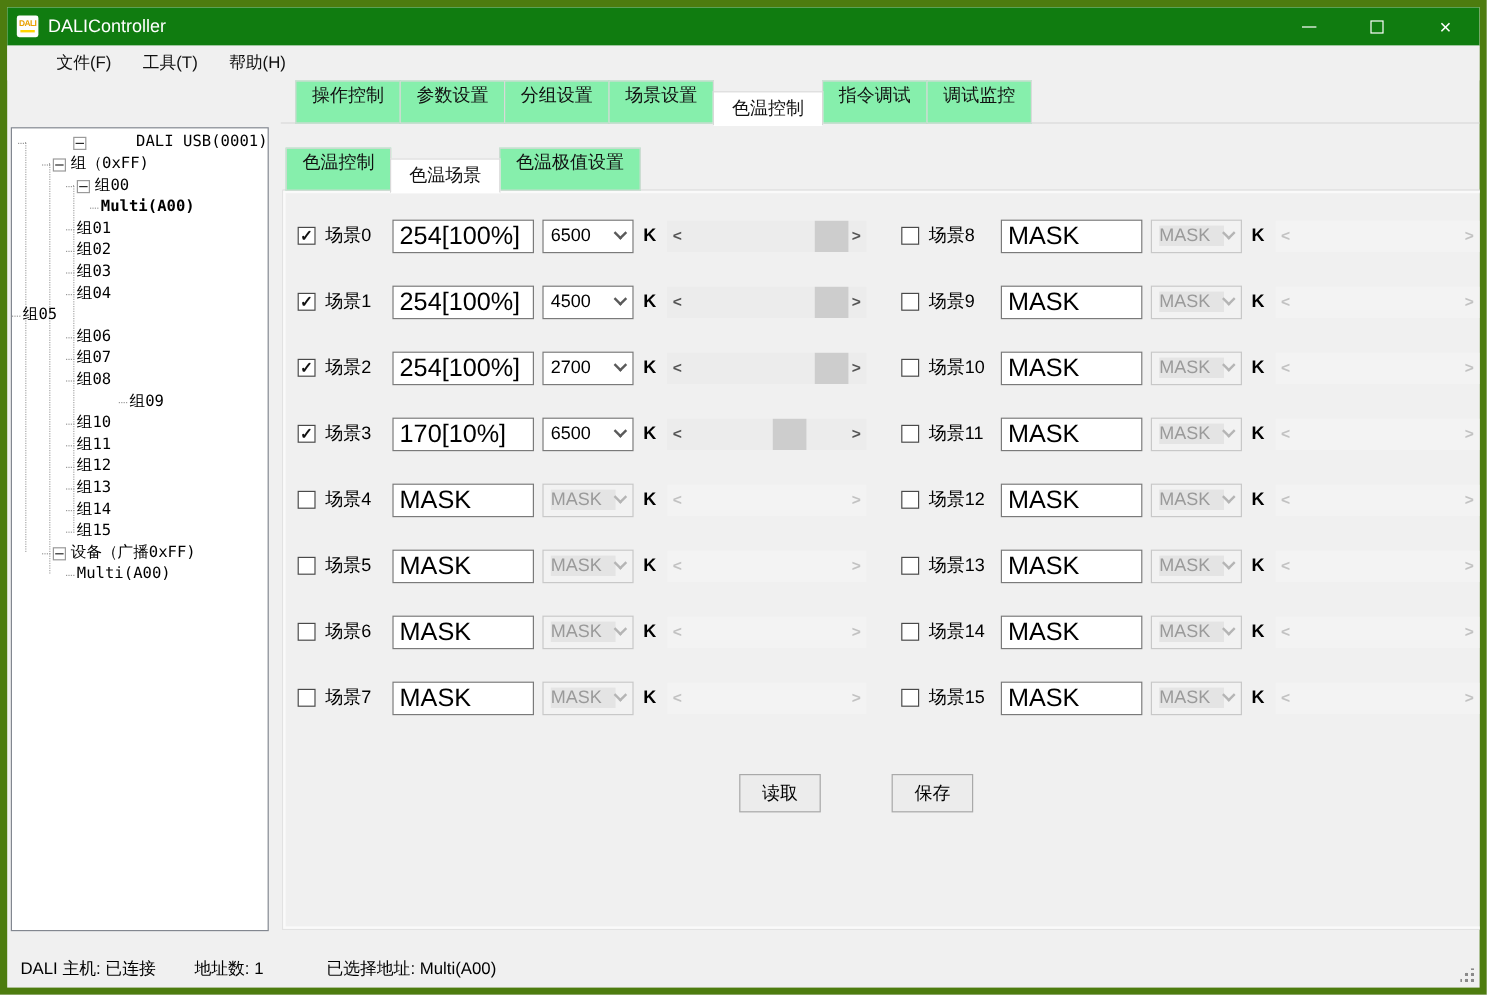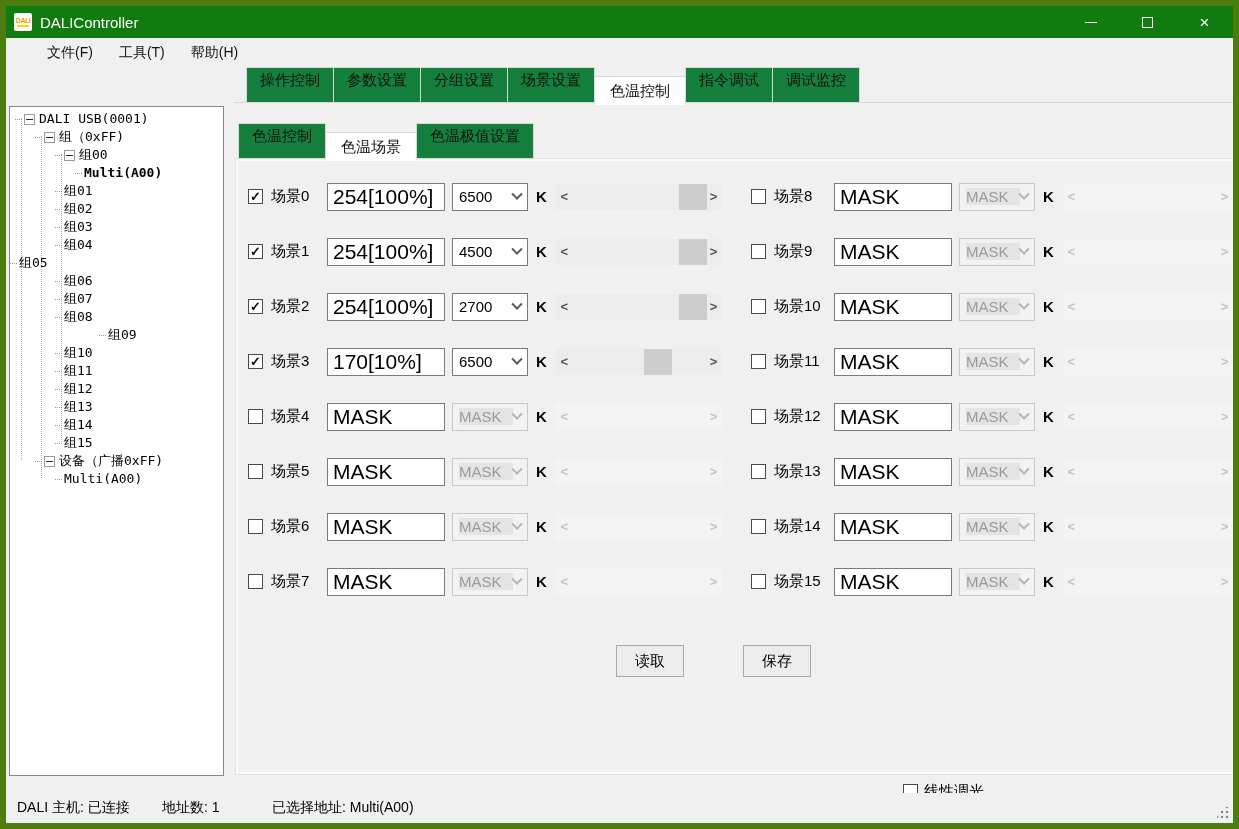--- a/index.html
+++ b/index.html
@@ -46,21 +46,21 @@
   }
   .expander .minus { width:7px; height:1px; background:#2a2a2a; }
   .tree-label { line-height:18px; }
   .tree-label.bold { font-weight:bold; }
   .tree-vline { position:absolute; width:0; border-left:1px dotted #a8a8a8; z-index:0; }
   
   .main-tabline { position:absolute; left:228px; top:96px; width:1005px; border-top:1px solid #d9d9d9; }
   .main-tabs { position:absolute; left:240px; top:71px; display:flex; align-items:flex-end; height:26px; z-index:2; }
   .tab {
     height:36px; line-height:23px; padding:0 13px; font-size:15px; color:#111;
-    background:#15803d; border:1px solid #d9d9d9; margin-right:-1px;
+    background:#86efac; border:1px solid #d9d9d9; margin-right:-1px;
   }
   .tab.selected {
     background:#fff; height:29px; line-height:27px; margin-bottom:-2px; position:relative; z-index:3;
     border-bottom:1px solid #fff; padding:0 15px;
   }
   
   .sub-tabline { position:absolute; left:230px; top:152px; width:1001px; border-top:1px solid #d9d9d9; }
   .sub-tabs { position:absolute; left:232px; top:127px; display:flex; align-items:flex-end; height:26px; z-index:2; }
   
   .sub-panel {
@@ -158,21 +158,21 @@
   <div class="menubar">
     <span class="menu-item">文件(F)</span>
     <span class="menu-item">工具(T)</span>
     <span class="menu-item">帮助(H)</span>
   </div>
 
   <div class="tree-panel" id="treePanel">
       <div class="tree-vline" style="left: 11px; top: 11px; height: 342px;"></div>
       <div class="tree-vline" style="left: 31px; top: 29px; height: 342px;"></div>
       <div class="tree-vline" style="left: 51px; top: 47px; height: 288px;"></div>
-      <div class="tree-row" style="padding-left: 5px;">
+      <div class="tree-row" style="padding-left: 5px; justify-content: space-between;">
         <span class="tree-stub"></span>
         <span class="expander">
           <span class="minus"></span>
         </span>
         <span class="tree-label">DALI USB(0001)</span>
       </div>
       <div class="tree-row" style="padding-left: 25px;">
         <span class="tree-stub"></span>
         <span class="expander">
           <span class="minus"></span>
@@ -511,26 +511,20 @@
     <div class="scroll disabled">
       <span class="arrow left">&lt;</span>
       <span class="arrow right">&gt;</span>
     </div>
   </div>
       </div>
     <button class="btn btn-read">读取</button>
     <button class="btn btn-save">保存</button>
   </div>
 
-  <div class="bottom-strip">
-    <div class="linear-chk">
-      <span class="cb"></span>
-      <span class="label">线性调光</span>
-    </div>
-  </div>
 
   <div class="statusbar">
     <span class="status-item st-0">DALI 主机: 已连接</span>
     <span class="status-item st-1">地址数: 1</span>
     <span class="status-item st-2">已选择地址: Multi(A00)</span>
     <span class="grip"></span>
   </div>
 
 </div>
 

